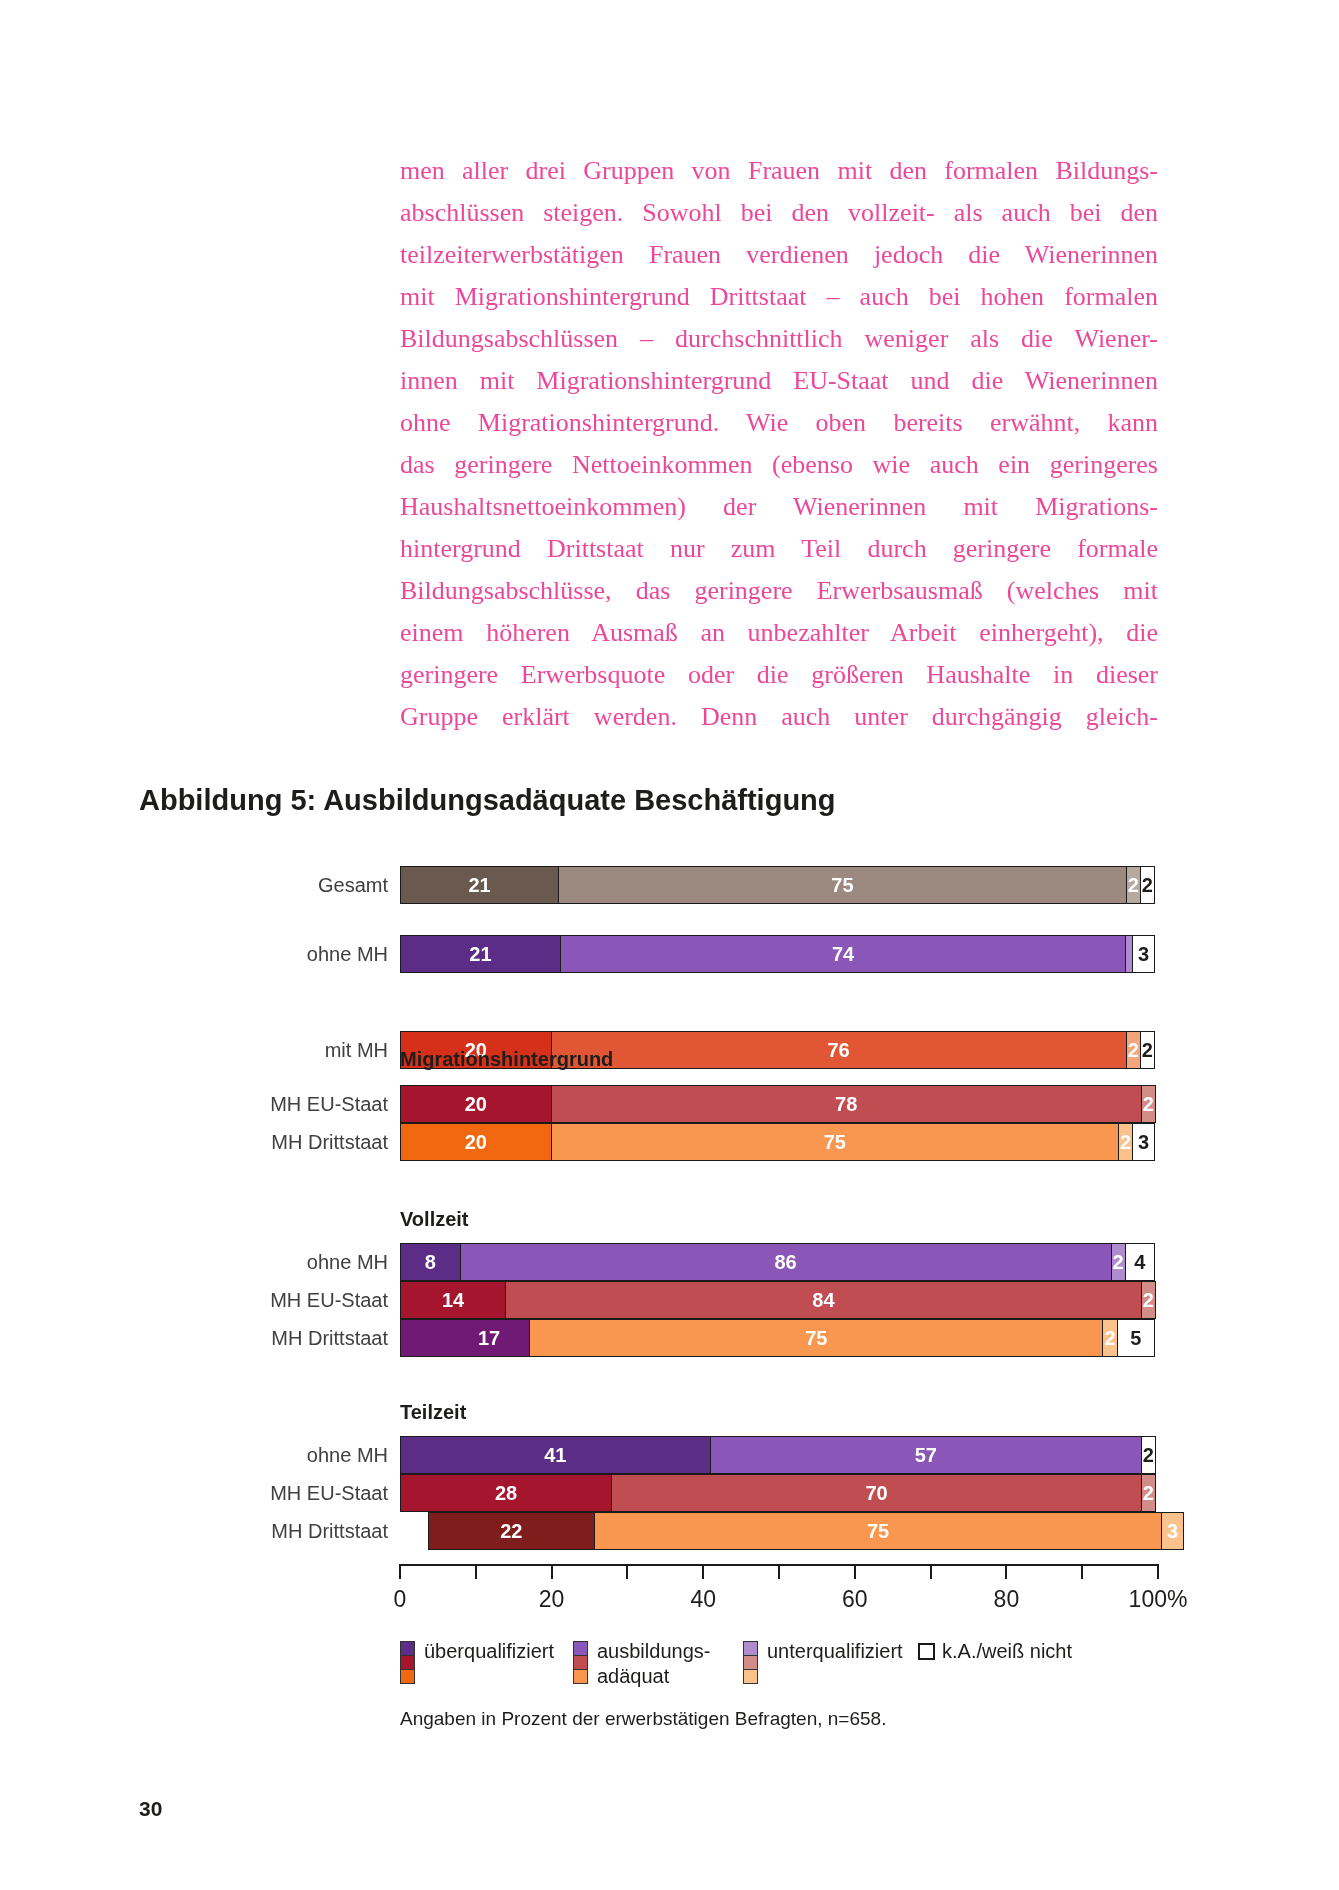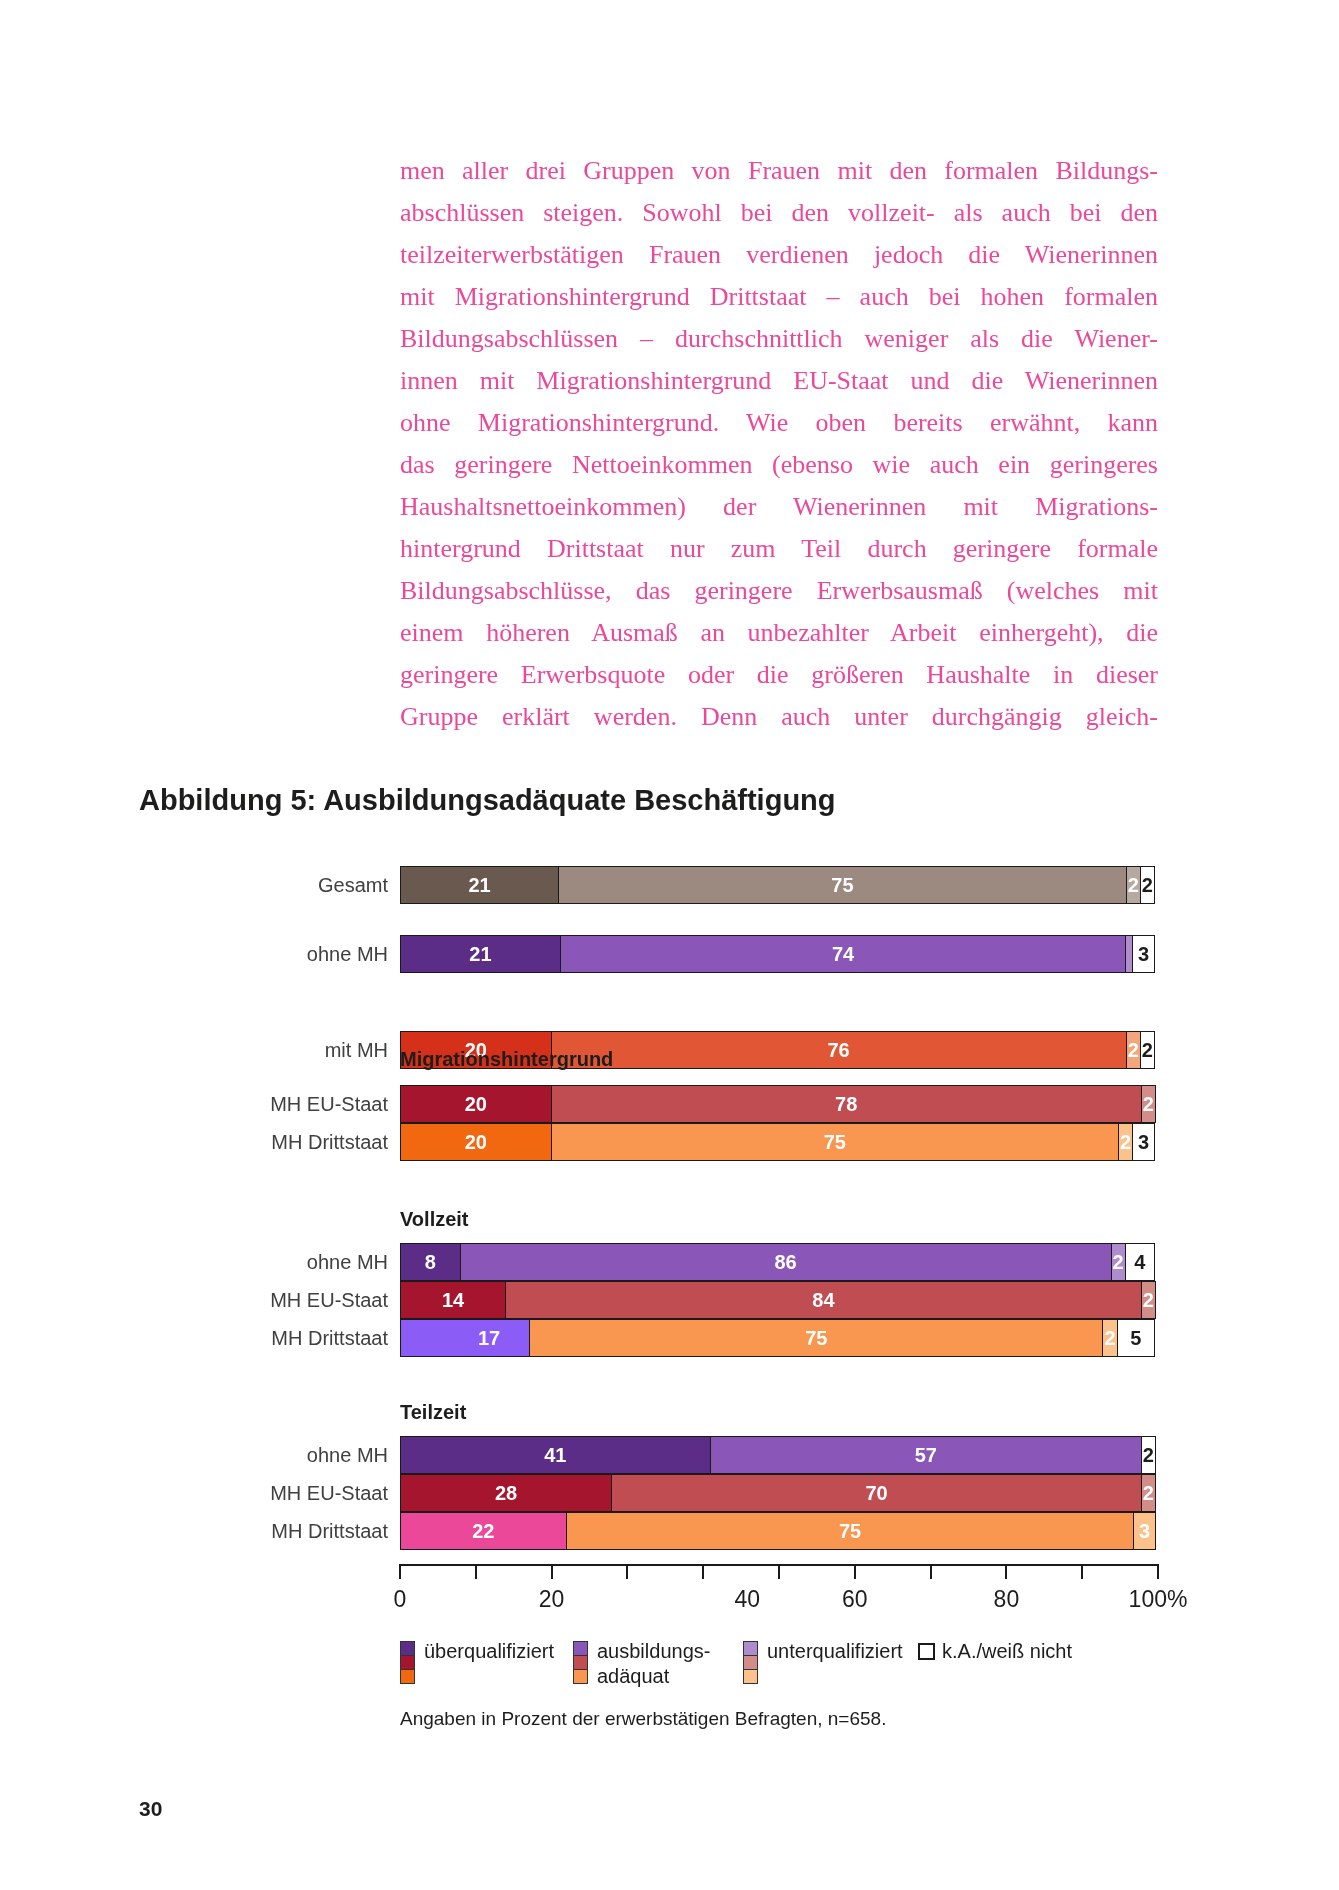--- a/index.html
+++ b/index.html
@@ -121,21 +121,21 @@
         <div class="row-label">MH EU-Staat</div>
         <div class="bar">
           <div class="seg" style="width: 14%; background: rgb(165, 21, 46);">14</div>
           <div class="seg" style="width: 84%; background: rgb(191, 77, 82);">84</div>
           <div class="seg" style="width: 2%; background: rgb(210, 141, 137);">2</div>
         </div>
       </div>
       <div class="chart-row" style="top: 1319px;">
         <div class="row-label">MH Drittstaat</div>
         <div class="bar">
-          <div class="seg" style="width: 17.1717%; background: #8b5cf6; padding-left: 48px;">17</div>
+          <div class="seg" style="width: 17.1717%; background: #701a75; padding-left: 48px;">17</div>
           <div class="seg" style="width: 75.7576%; background: rgb(249, 150, 79);">75</div>
           <div class="seg" style="width: 2.0202%; background: rgb(252, 194, 139);">2</div>
           <div class="seg seg-white" style="width: 5.05051%;">5</div>
         </div>
       </div>
       <div class="group-header" style="top: 1401px;">Teilzeit</div>
       <div class="chart-row" style="top: 1436px;">
         <div class="row-label">ohne MH</div>
         <div class="bar">
           <div class="seg" style="width: 41%; background: rgb(92, 45, 135);">41</div>
@@ -147,37 +147,37 @@
         <div class="row-label">MH EU-Staat</div>
         <div class="bar">
           <div class="seg" style="width: 28%; background: rgb(165, 21, 46);">28</div>
           <div class="seg" style="width: 70%; background: rgb(191, 77, 82); text-align: center;">70</div>
           <div class="seg" style="width: 2%; background: rgb(210, 141, 137);">2</div>
         </div>
       </div>
       <div class="chart-row" style="top: 1512px;">
         <div class="row-label">MH Drittstaat</div>
         <div class="bar">
-          <div class="seg" style="width: 22%; background: #ec4899;">22</div>
+          <div class="seg" style="width: 22%; background: #7f1d1d; margin-left: 28px;">22</div>
           <div class="seg" style="width: 75%; background: rgb(249, 150, 79);">75</div>
           <div class="seg" style="width: 3%; background: rgb(252, 194, 139);">3</div>
         </div>
       </div>
     </div>
 
   <div class="axis">
     <div class="axis-line"></div>
   <div class="tick" style="left: calc(0% - 1px);"></div>
       <div class="tick-label" style="left: 0%;">0</div>
       <div class="tick" style="left: calc(10% - 1px);"></div>
       <div class="tick" style="left: calc(20% - 1px);"></div>
       <div class="tick-label" style="left: 20%;">20</div>
       <div class="tick" style="left: calc(30% - 1px);"></div>
       <div class="tick" style="left: calc(40% - 1px);"></div>
-      <div class="tick-label" style="left: 40%; margin-left: 44px;">40</div>
+      <div class="tick-label" style="left: 40%;">40</div>
       <div class="tick" style="left: calc(50% - 1px);"></div>
       <div class="tick" style="left: calc(60% - 1px);"></div>
       <div class="tick-label" style="left: 60%;">60</div>
       <div class="tick" style="left: calc(70% - 1px);"></div>
       <div class="tick" style="left: calc(80% - 1px);"></div>
       <div class="tick-label" style="left: 80%;">80</div>
       <div class="tick" style="left: calc(90% - 1px);"></div>
       <div class="tick" style="left: calc(100% - 1px);"></div>
       <div class="tick-label" style="left: 100%;">100%</div>
     </div>

